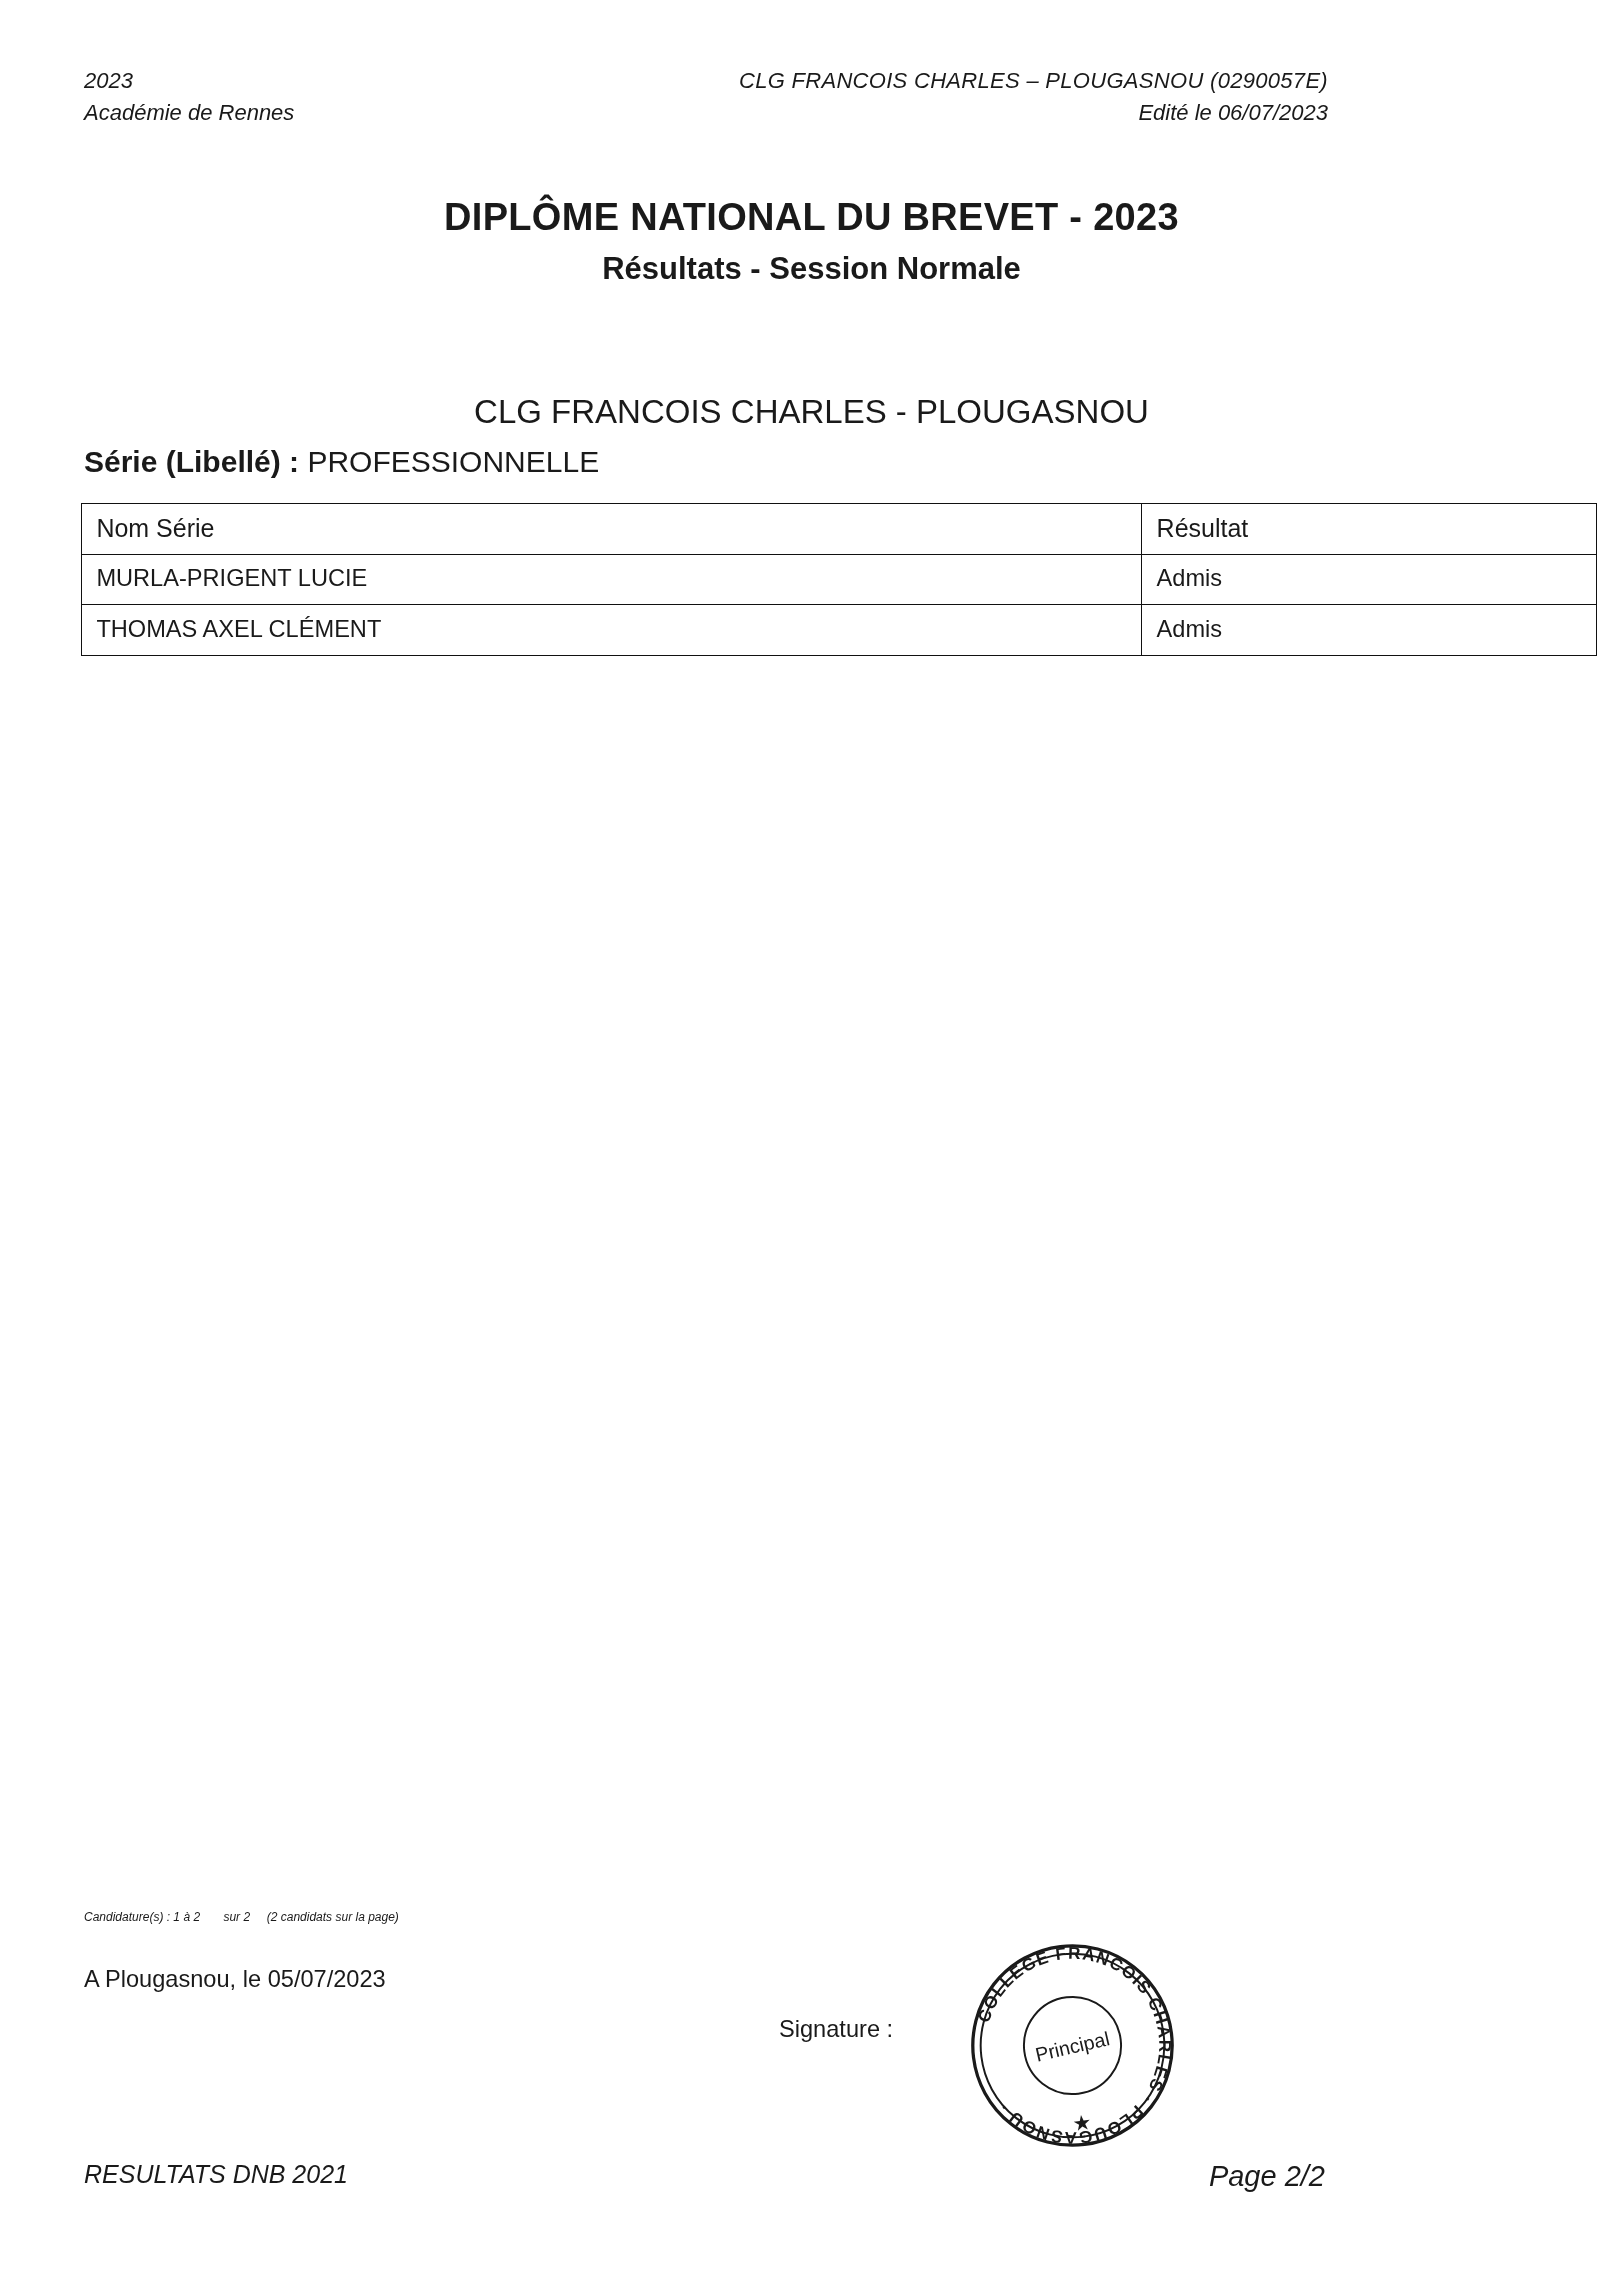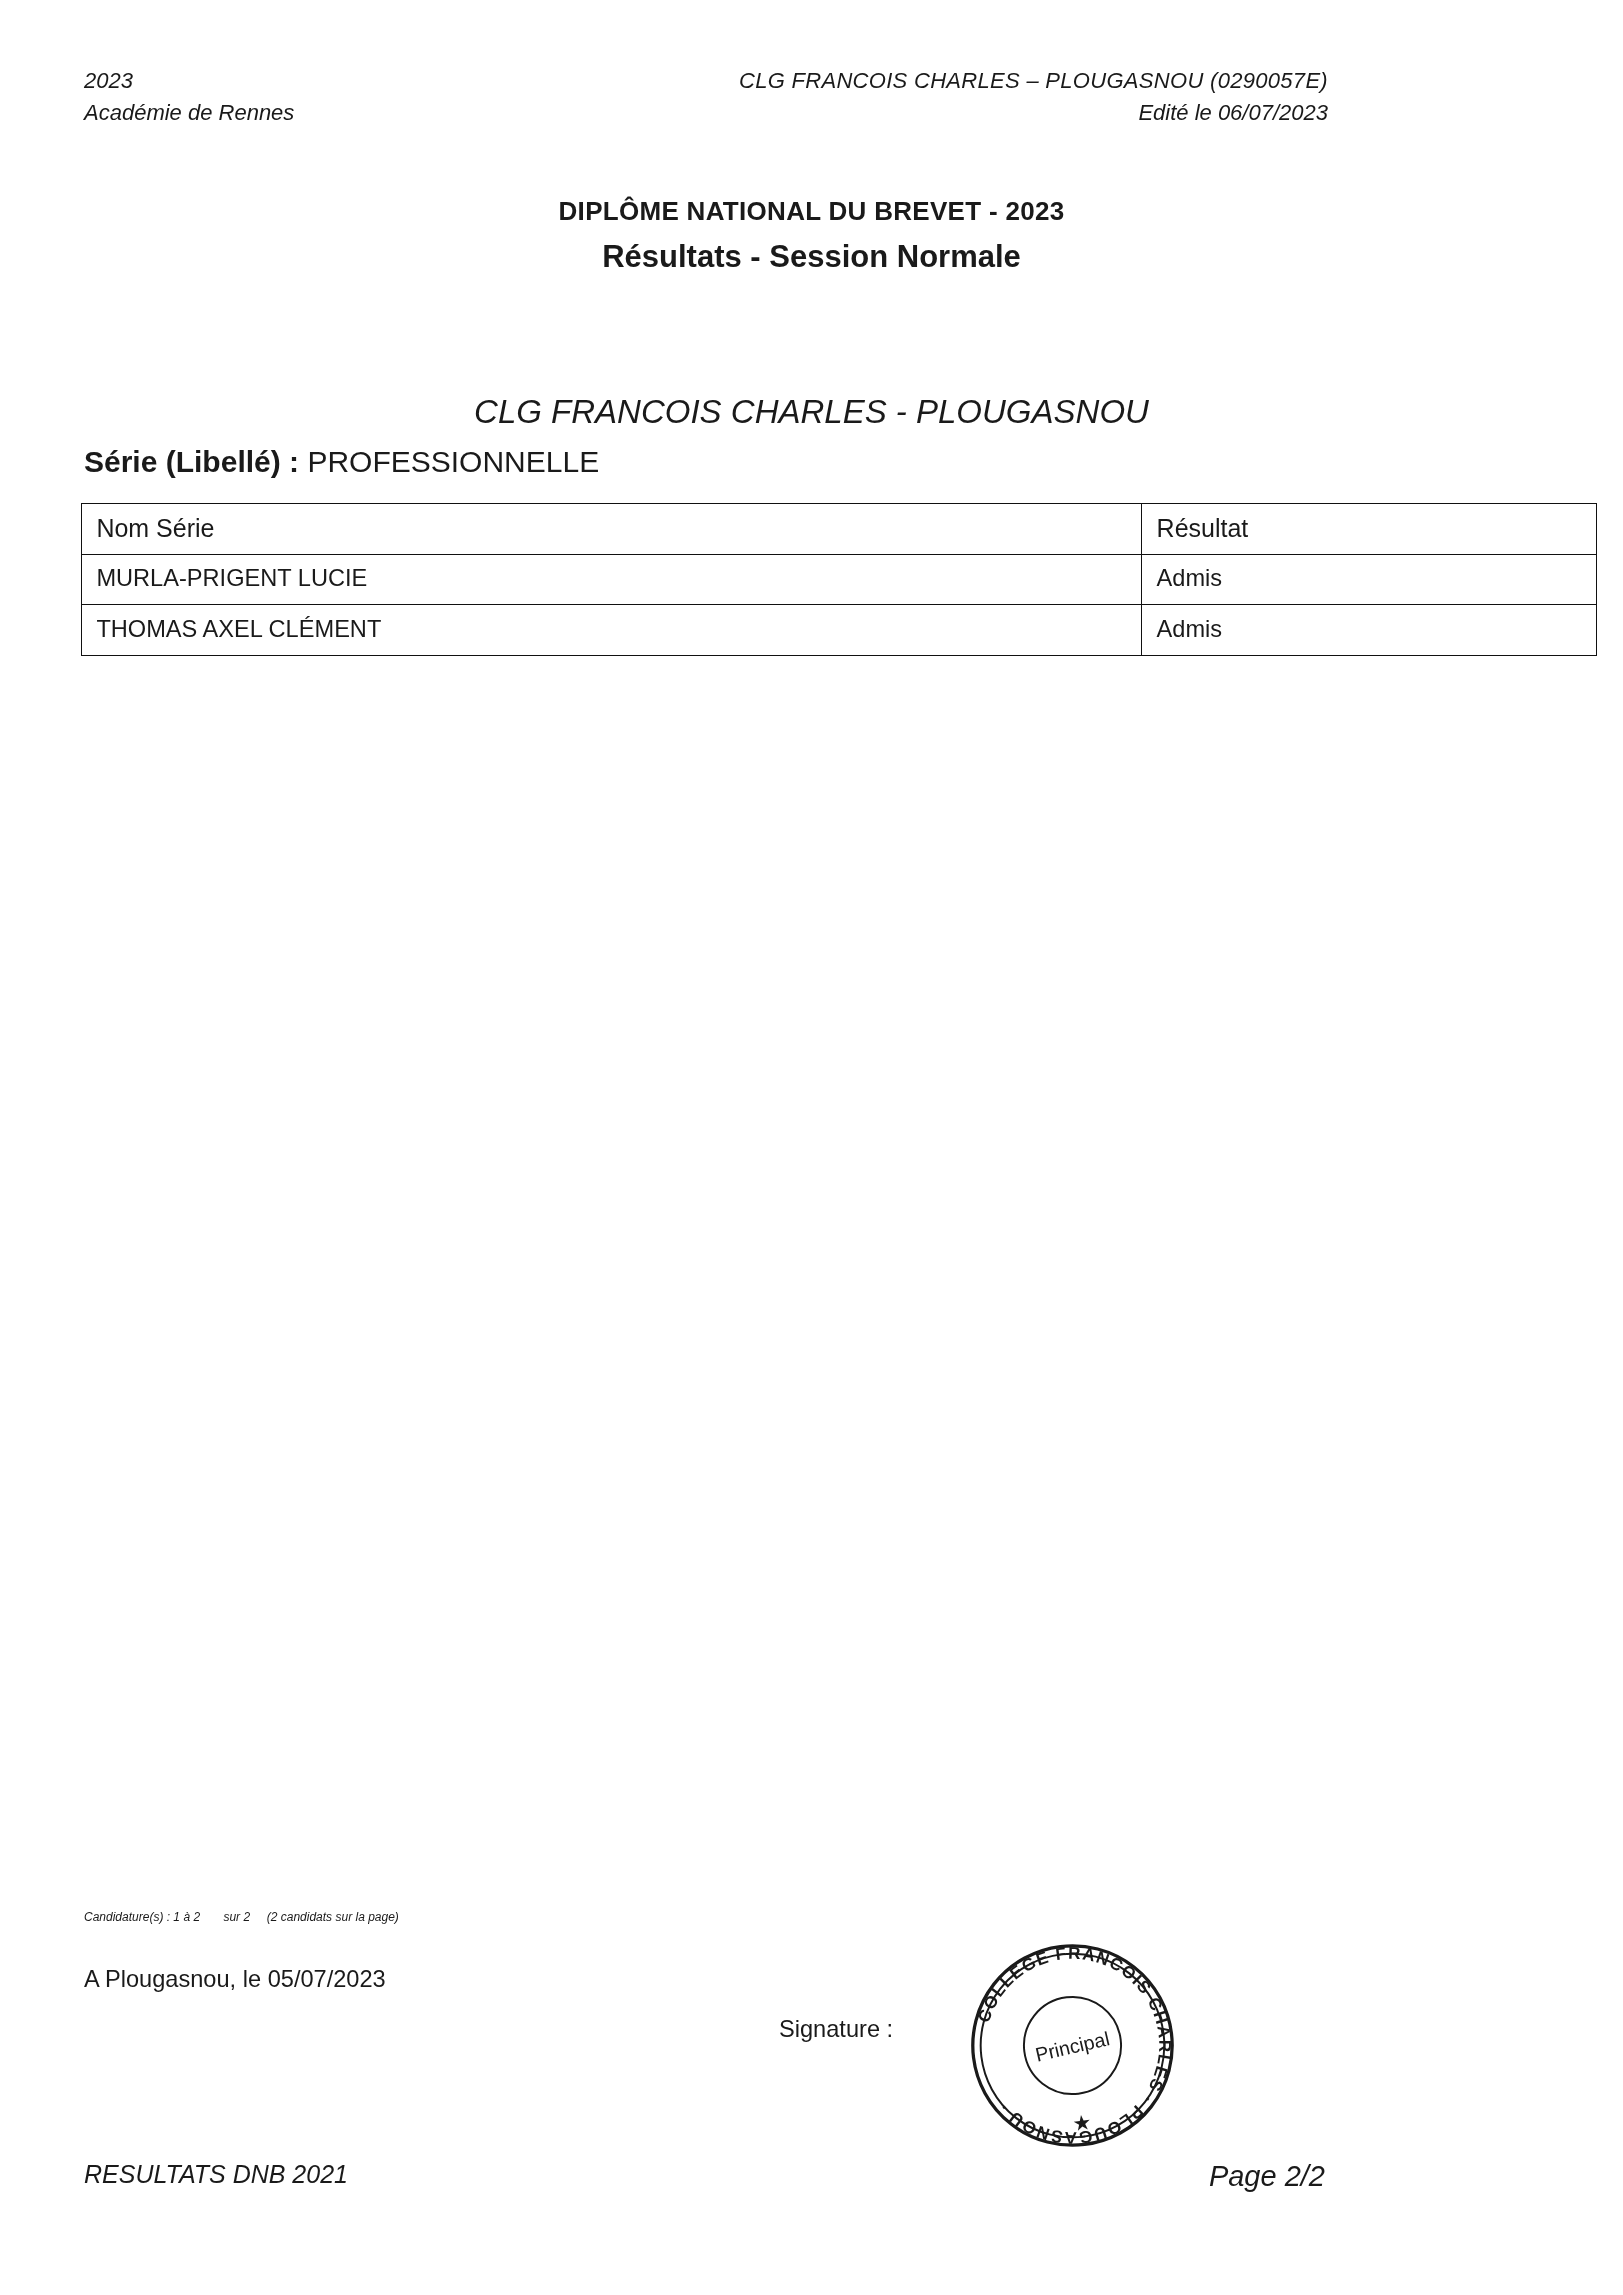--- a/index.html
+++ b/index.html
@@ -47,38 +47,37 @@
 
   
   .title-block {
     position: absolute;
     top: 196px;
     left: 0;
     width: 1623px;
     text-align: center;
   }
   .title-main {
-    font-size: 26px;
+    font-size: 38px;
     font-weight: bold;
     letter-spacing: 0.3px;
     margin-bottom: 11.8px;
   }
   .title-sub {
     font-size: 31px;
     font-weight: bold;
   }
 
   .etab {
     position: absolute;
     top: 393px;
     left: 0;
     width: 1623px;
     text-align: center;
     font-size: 33px;
-    font-style: italic;
   }
 
   .serie {
     position: absolute;
     top: 445px;
     left: 84px;
     font-size: 30px;
     white-space: nowrap;
   }
   .serie .serie-label {

